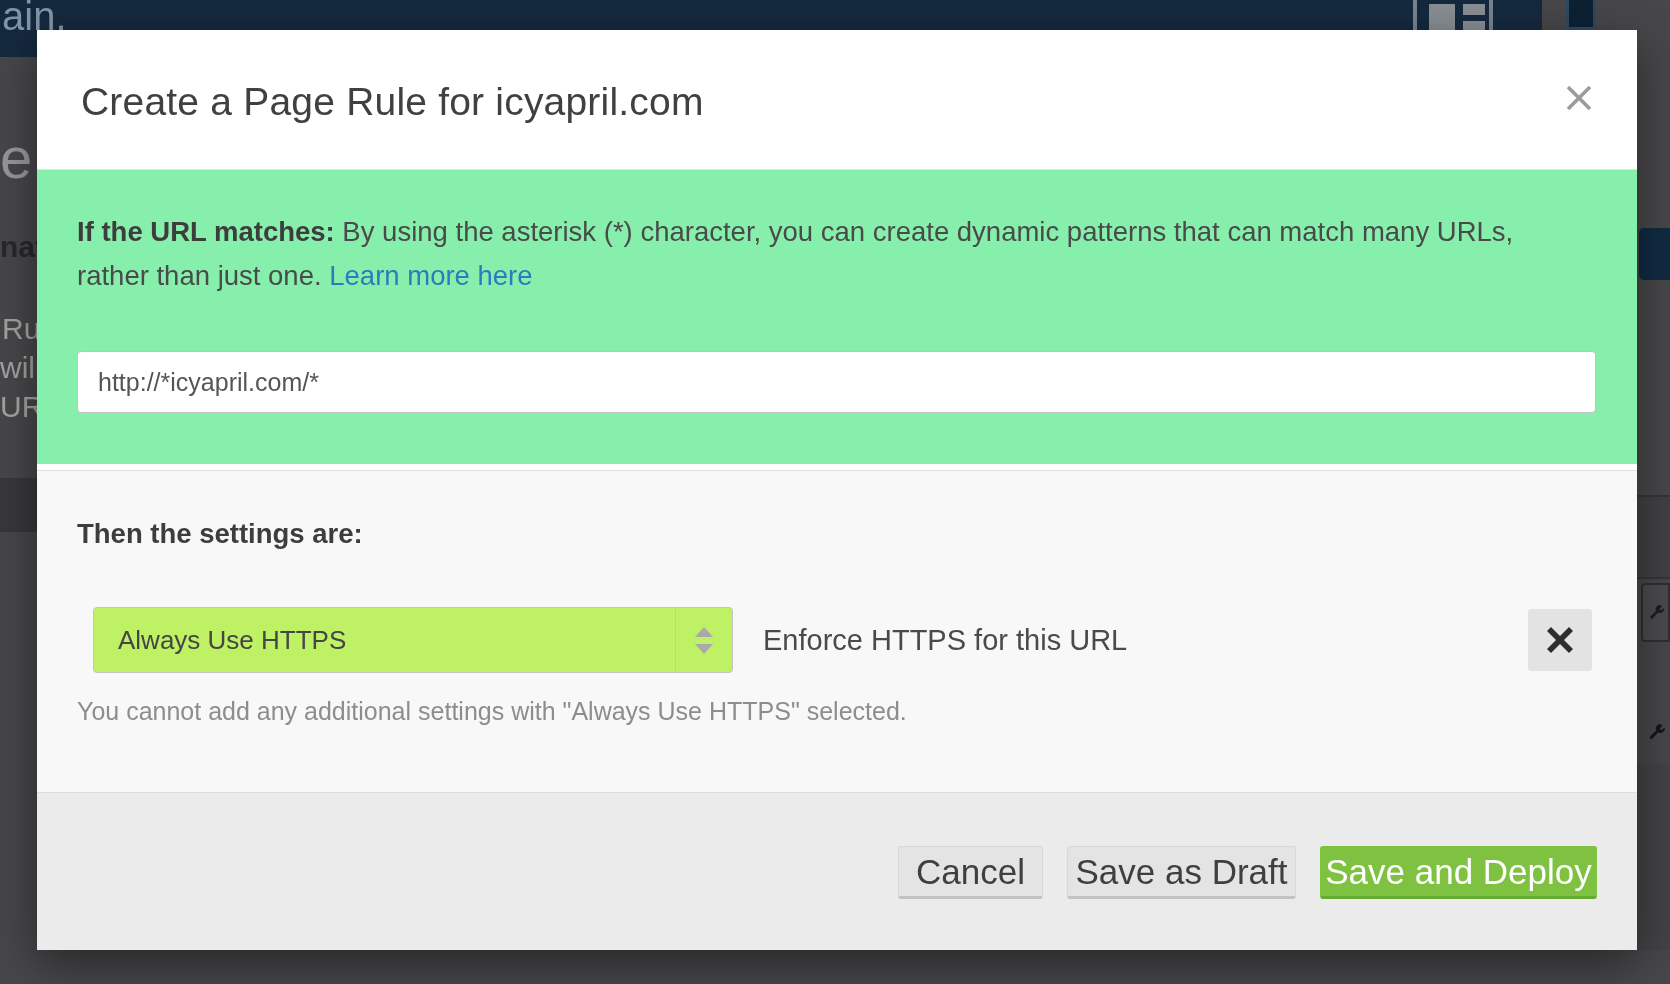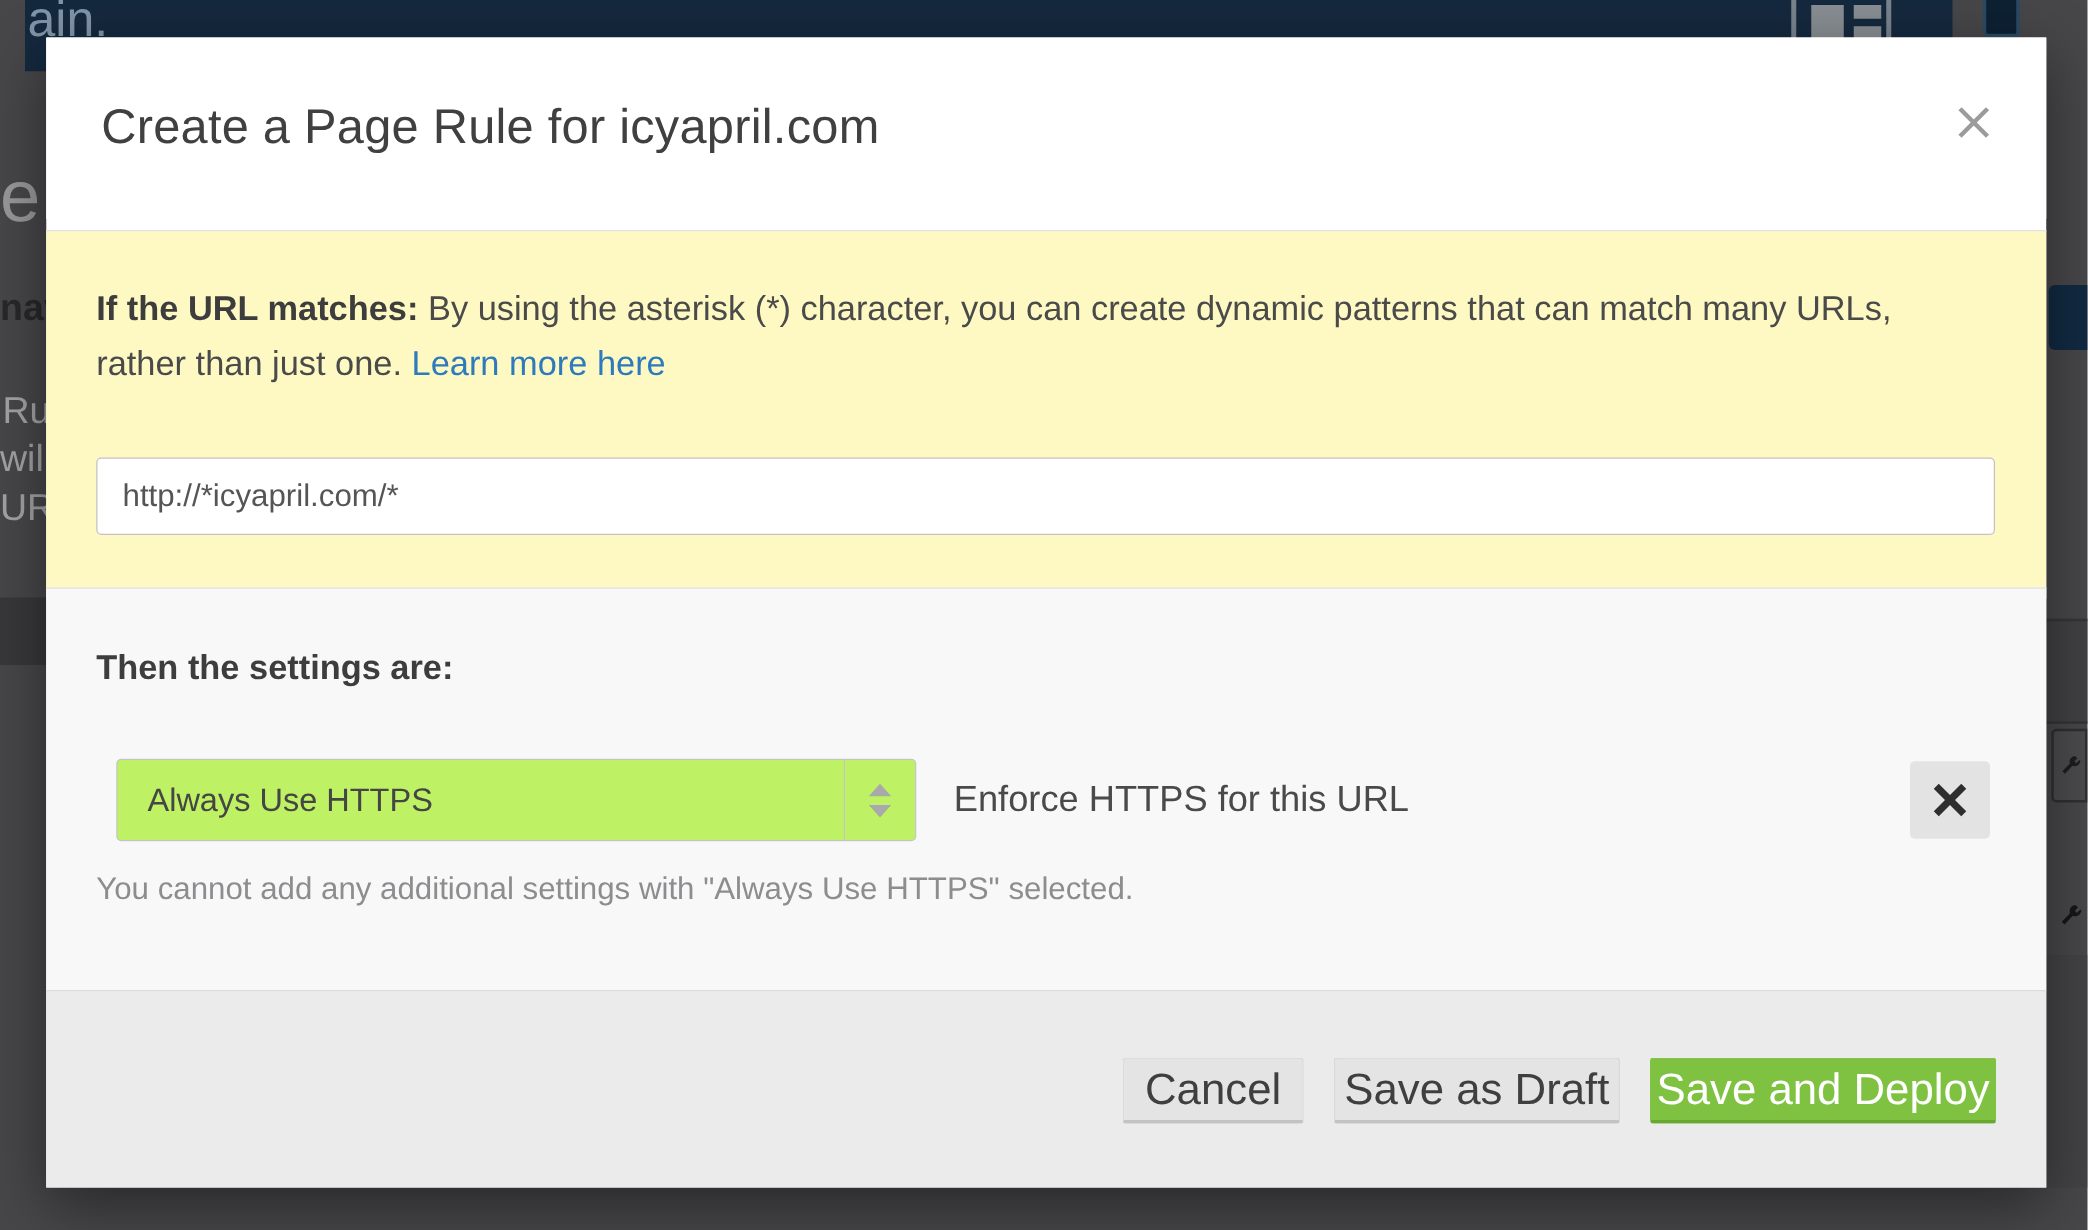--- a/index.html
+++ b/index.html
@@ -1,21 +1,21 @@
 <!DOCTYPE html>
 <html><head>
 <meta charset="utf-8">
 <style>
   * { margin: 0; padding: 0; box-sizing: border-box; }
   html, body { width: 1670px; height: 984px; overflow: hidden; }
   body { font-family: "Liberation Sans", "DejaVu Sans", sans-serif; background: #47474a; }
   #stage { position: relative; width: 1670px; height: 984px; overflow: hidden; }
 
   
-  .navy-bar { position: absolute; left: 0; top: 0; width: 1542px; height: 57px; background: #15293e; margin-left: 20px; }
+  .navy-bar { position: absolute; left: 0; top: 0; width: 1542px; height: 57px; background: #15293e; }
   .bg-ain { position: absolute; left: 2px; top: -6px; font-size: 40px; font-weight: 400; color: #8295a8; }
   .bg-layout-icon { position: absolute; left: 1413px; top: -14px; width: 80px; height: 54px;
     border: 4px solid #79848d; border-radius: 6px; background: #15293e; }
   .bg-layout-icon .sq { position: absolute; left: 12px; top: 14px; width: 26px; height: 28px; background: #888e93; }
   .bg-layout-icon .bar1 { position: absolute; left: 46px; top: 14px; width: 22px; height: 11px; background: #888e93; }
   .bg-layout-icon .bar2 { position: absolute; left: 46px; top: 31px; width: 22px; height: 11px; background: #888e93; }
   .bg-bell-frag { position: absolute; left: 1566px; top: -10px; width: 30px; height: 40px;
     background: #0d2133; border: 3px solid #2d4a63; border-radius: 4px; }
 
   .bg-frag { position: absolute; color: #a3a3a3; }
@@ -27,27 +27,27 @@
   .bg-dark-row-left { position: absolute; left: 0; top: 478px; width: 37px; height: 54px; background: #38383a; }
 
   .bg-right-btn-frag { position: absolute; left: 1639px; top: 228px; width: 31px; height: 52px; background: #112a42; border-radius: 5px 0 0 5px; }
   .bg-right-band { position: absolute; left: 1637px; top: 495px; width: 33px; height: 84px; background: #414144; border-top: 2px solid #353537; border-bottom: 2px solid #353537; }
   .bg-wrench-btn { position: absolute; left: 1641px; top: 583px; width: 29px; height: 59px; background: #4b4b4e; border: 2px solid #2f2f31; border-radius: 4px 0 0 4px; display: flex; align-items: center; justify-content: center; }
   .bg-wrench2 { position: absolute; left: 1644px; top: 716px; width: 26px; height: 34px; display: flex; align-items: center; }
   .bg-bottom-band { position: absolute; left: 1637px; top: 764px; width: 33px; height: 186px; background: #434346; }
 
   
   .modal { position: absolute; left: 37px; top: 30px; width: 1600px; height: 920px; background: #ffffff;
-    box-shadow: 0 14px 45px rgba(0,0,0,0.45); }
+    box-shadow: 0 14px 45px rgba(0,0,0,0.45); border-radius: 10px; }
 
   .modal-header { position: absolute; left: 0; top: 0; width: 1600px; height: 145px; background: #ffffff; }
   .modal-title { position: absolute; left: 44px; top: 50px; font-size: 39px; font-weight: 400; color: #404040; letter-spacing: 0.2px; }
   .close-btn { position: absolute; right: 34px; top: 44px; width: 48px; height: 48px; display: flex; align-items: center; justify-content: center; cursor: pointer; background: none; border: none; }
 
-  .section-url { position: absolute; left: 0; top: 154px; width: 1600px; height: 295px; background: #fef9c3; border-top: 1px solid #e2e2e3; }
+  .section-url { position: absolute; left: 0; top: 139px; width: 1600px; height: 295px; background: #86efac; border-top: 1px solid #e2e2e3; }
   .url-para { position: absolute; left: 40px; top: 40px; width: 1490px; font-size: 27.5px; line-height: 44px; color: #4a4a4a; }
   .url-para b { color: #3d3d3d; }
   .learn-link { color: #2d7bbd; text-decoration: none; cursor: pointer; }
   .url-input { position: absolute; left: 40px; top: 181px; width: 1519px; height: 62px; background: #fff;
     border: 1px solid #c2c2c4; border-radius: 4px; padding: 0 20px; font-size: 25px; color: #555558;
     font-family: "Liberation Sans", "DejaVu Sans", sans-serif; outline: none; }
 
   .section-settings { position: absolute; left: 0; top: 440px; width: 1600px; height: 322px; background: #f8f8f9; border-top: 1px solid #e0e0e1; }
   .settings-heading { position: absolute; left: 40px; top: 47px; font-size: 27.5px; font-weight: 700; color: #3d3d3d; }
   .setting-row { position: absolute; left: 0; top: 136px; width: 1600px; height: 66px; }

